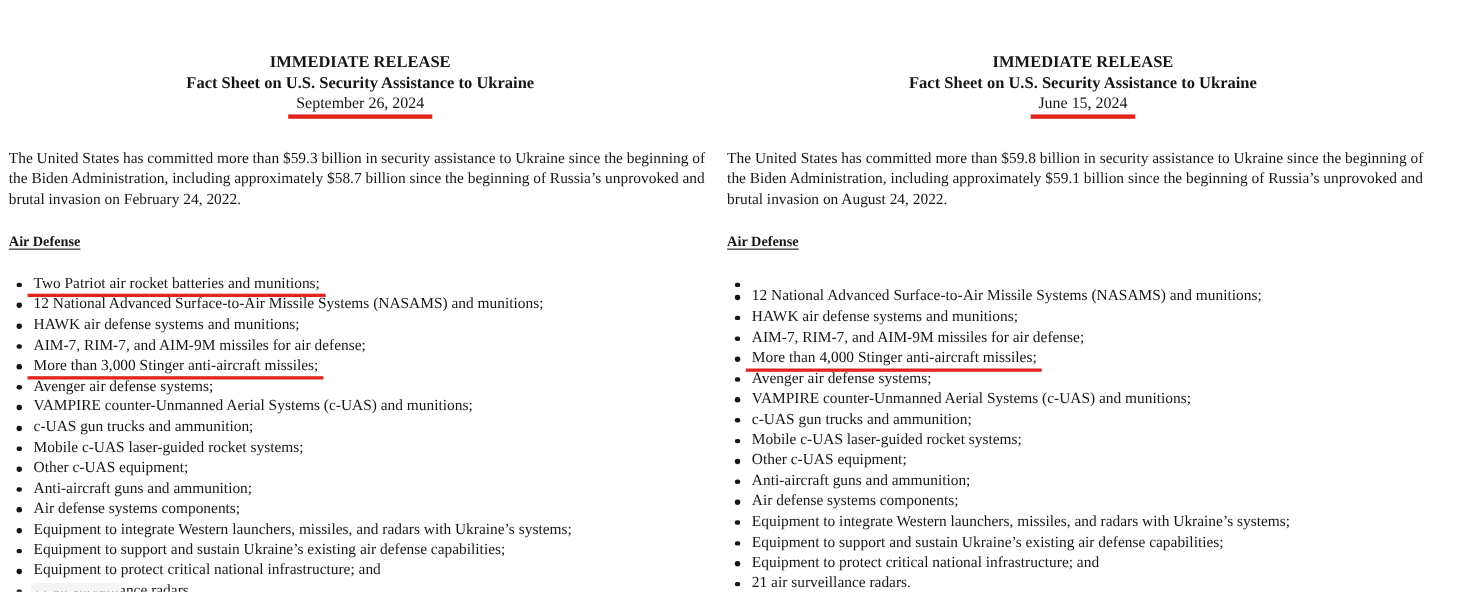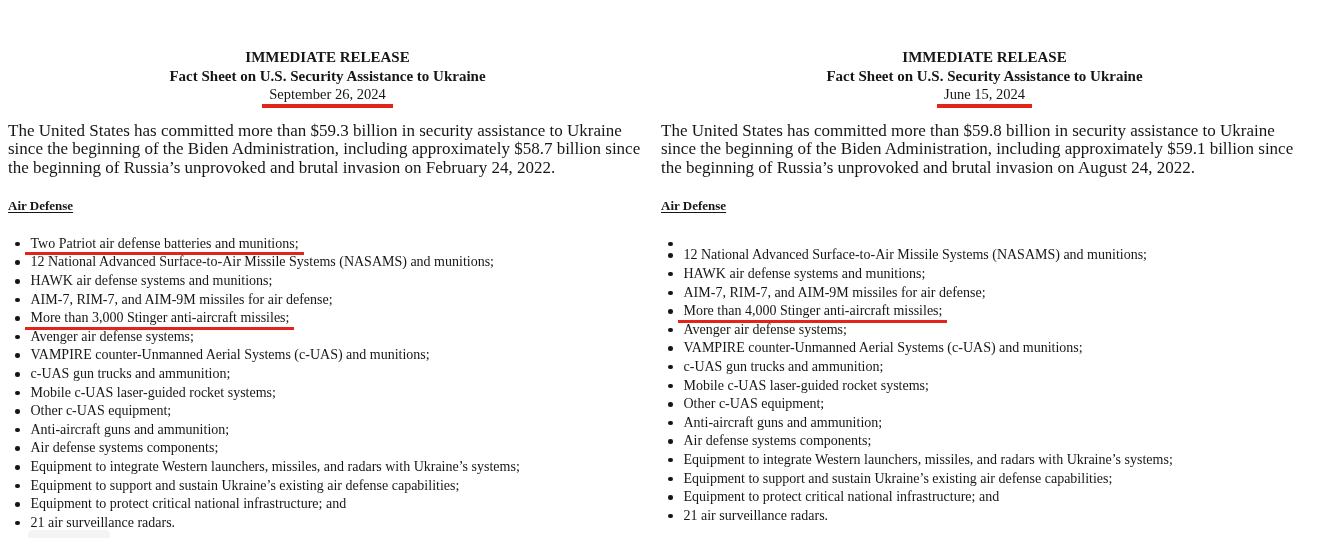--- a/index.html
+++ b/index.html
@@ -17,21 +17,21 @@
 
   .doc-header { text-align:center; line-height:18.5px; }
   .release-label, .doc-title { font-weight:bold; font-size:15px; }
   .date-line { font-size:14.5px; }
   .date { display:inline-block; position:relative; }
   .date.redline::after {
     content:""; position:absolute; left:-7px; right:-7px; bottom:-4px;
     height:3.5px; background:var(--red);
   }
 
-  .intro { font-size:17px; line-height:18.8px; margin-top:18px; max-width:640px; }
+  .intro { font-size:14px; line-height:18.8px; margin-top:32px; max-width:640px; }
 
   .section-heading {
     display:inline-block; font-size:13px; font-weight:bold;
     text-decoration:underline; text-underline-offset:2px;
     margin-top:20px;
   }
 
   ul.item-list {
     list-style:none; margin:21px 0 0 0; padding:0 0 0 7px;
     font-size:14px; line-height:18.6px;
@@ -63,21 +63,21 @@
       <div class="doc-title">Fact Sheet on U.S. Security Assistance to Ukraine</div>
       <div class="date-line">
         <span class="date redline">September 26, 2024</span>
       </div>
     </div>
     <div class="intro">The United States has committed more than $59.3 billion in security assistance to Ukraine since the beginning of the Biden Administration, including approximately $58.7 billion since the beginning of Russia’s unprovoked and brutal invasion on February 24, 2022.</div>
     <div><span class="section-heading">Air Defense</span></div>
     <ul class="item-list">
       <li class="list-item">
           <span class="bullet-dot"></span>
-          <span class="li-text redline">Two Patriot air defense batteries and munitions;</span>
+          <span class="li-text redline">Two Patriot air rocket batteries and munitions;</span>
         </li>
       <li class="list-item">
           <span class="bullet-dot"></span>
           <span class="li-text">12 National Advanced Surface-to-Air Missile Systems (NASAMS) and munitions;</span>
         </li>
       <li class="list-item">
           <span class="bullet-dot"></span>
           <span class="li-text">HAWK air defense systems and munitions;</span>
         </li>
       <li class="list-item">

